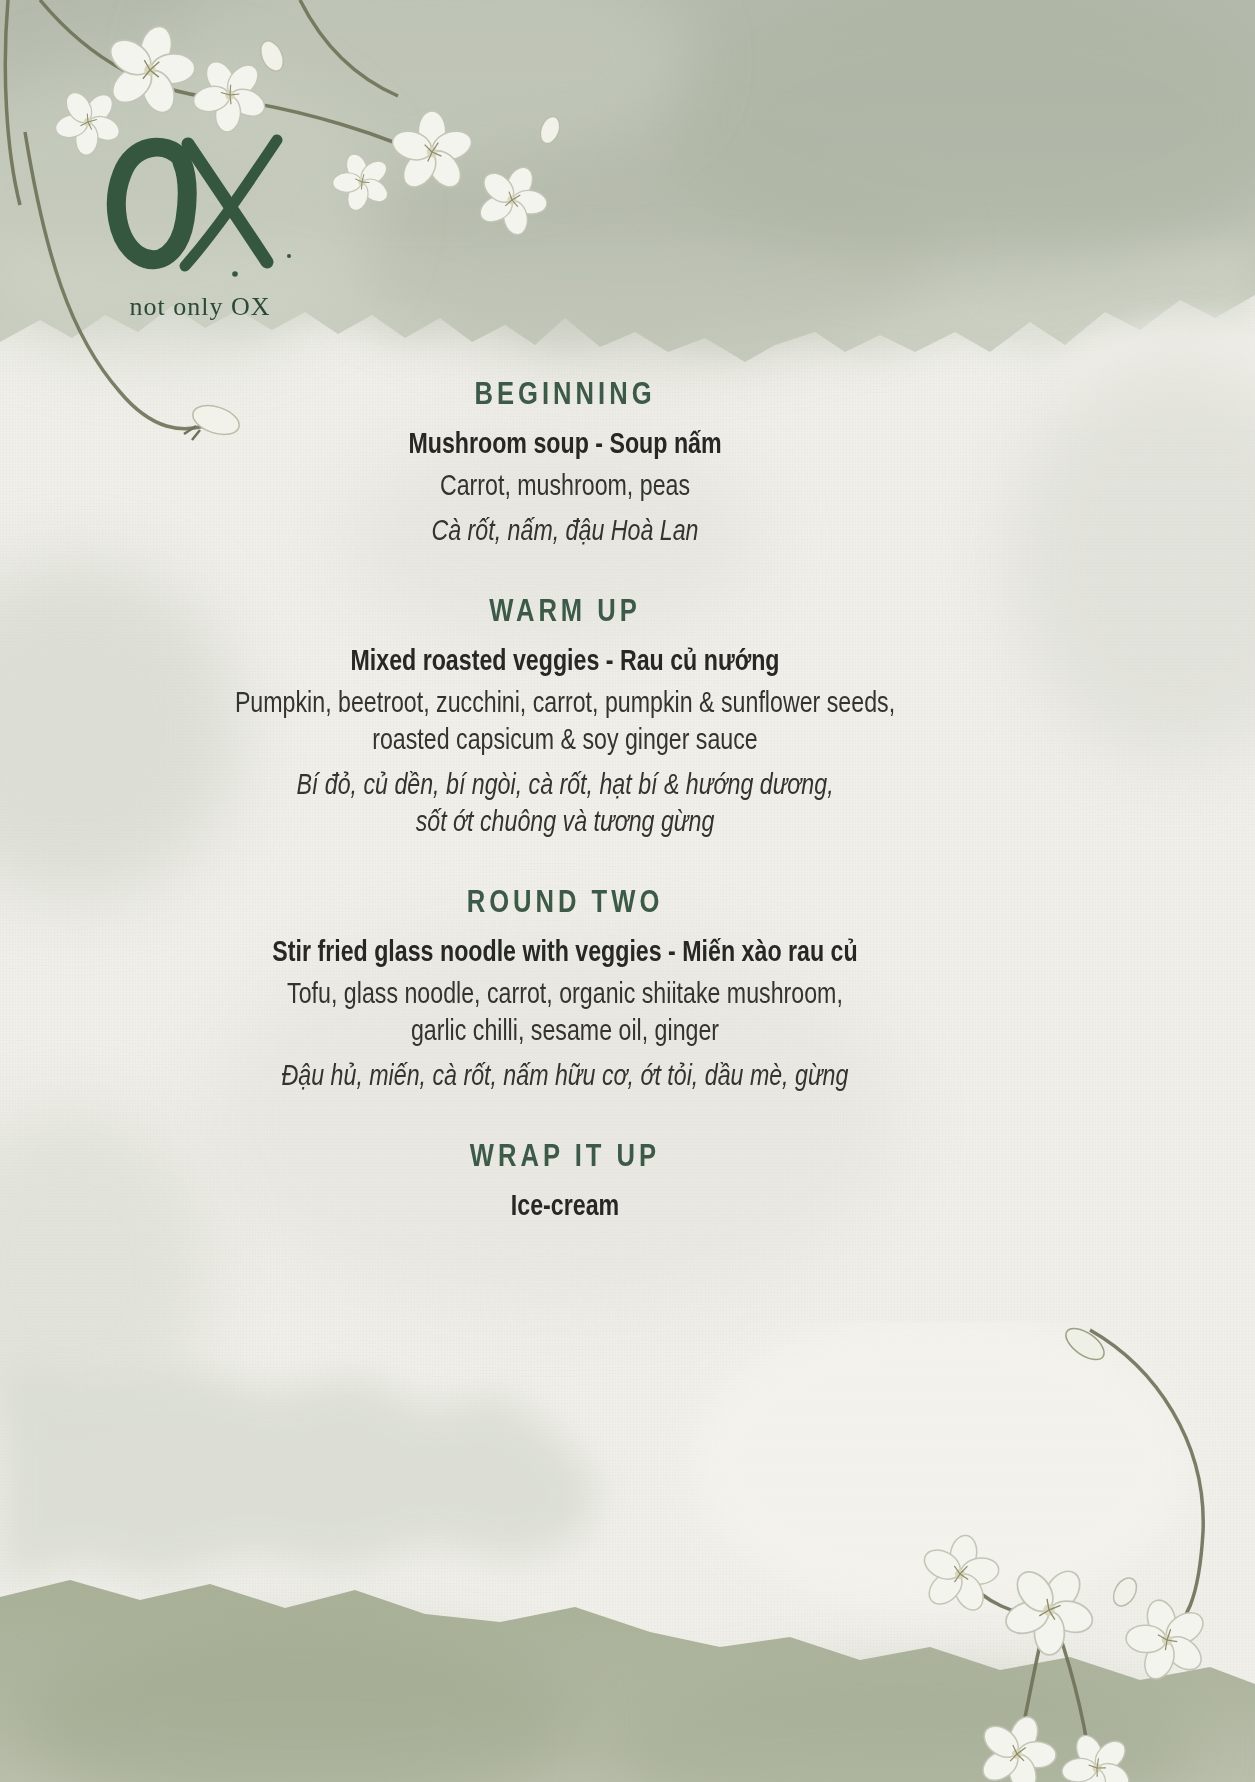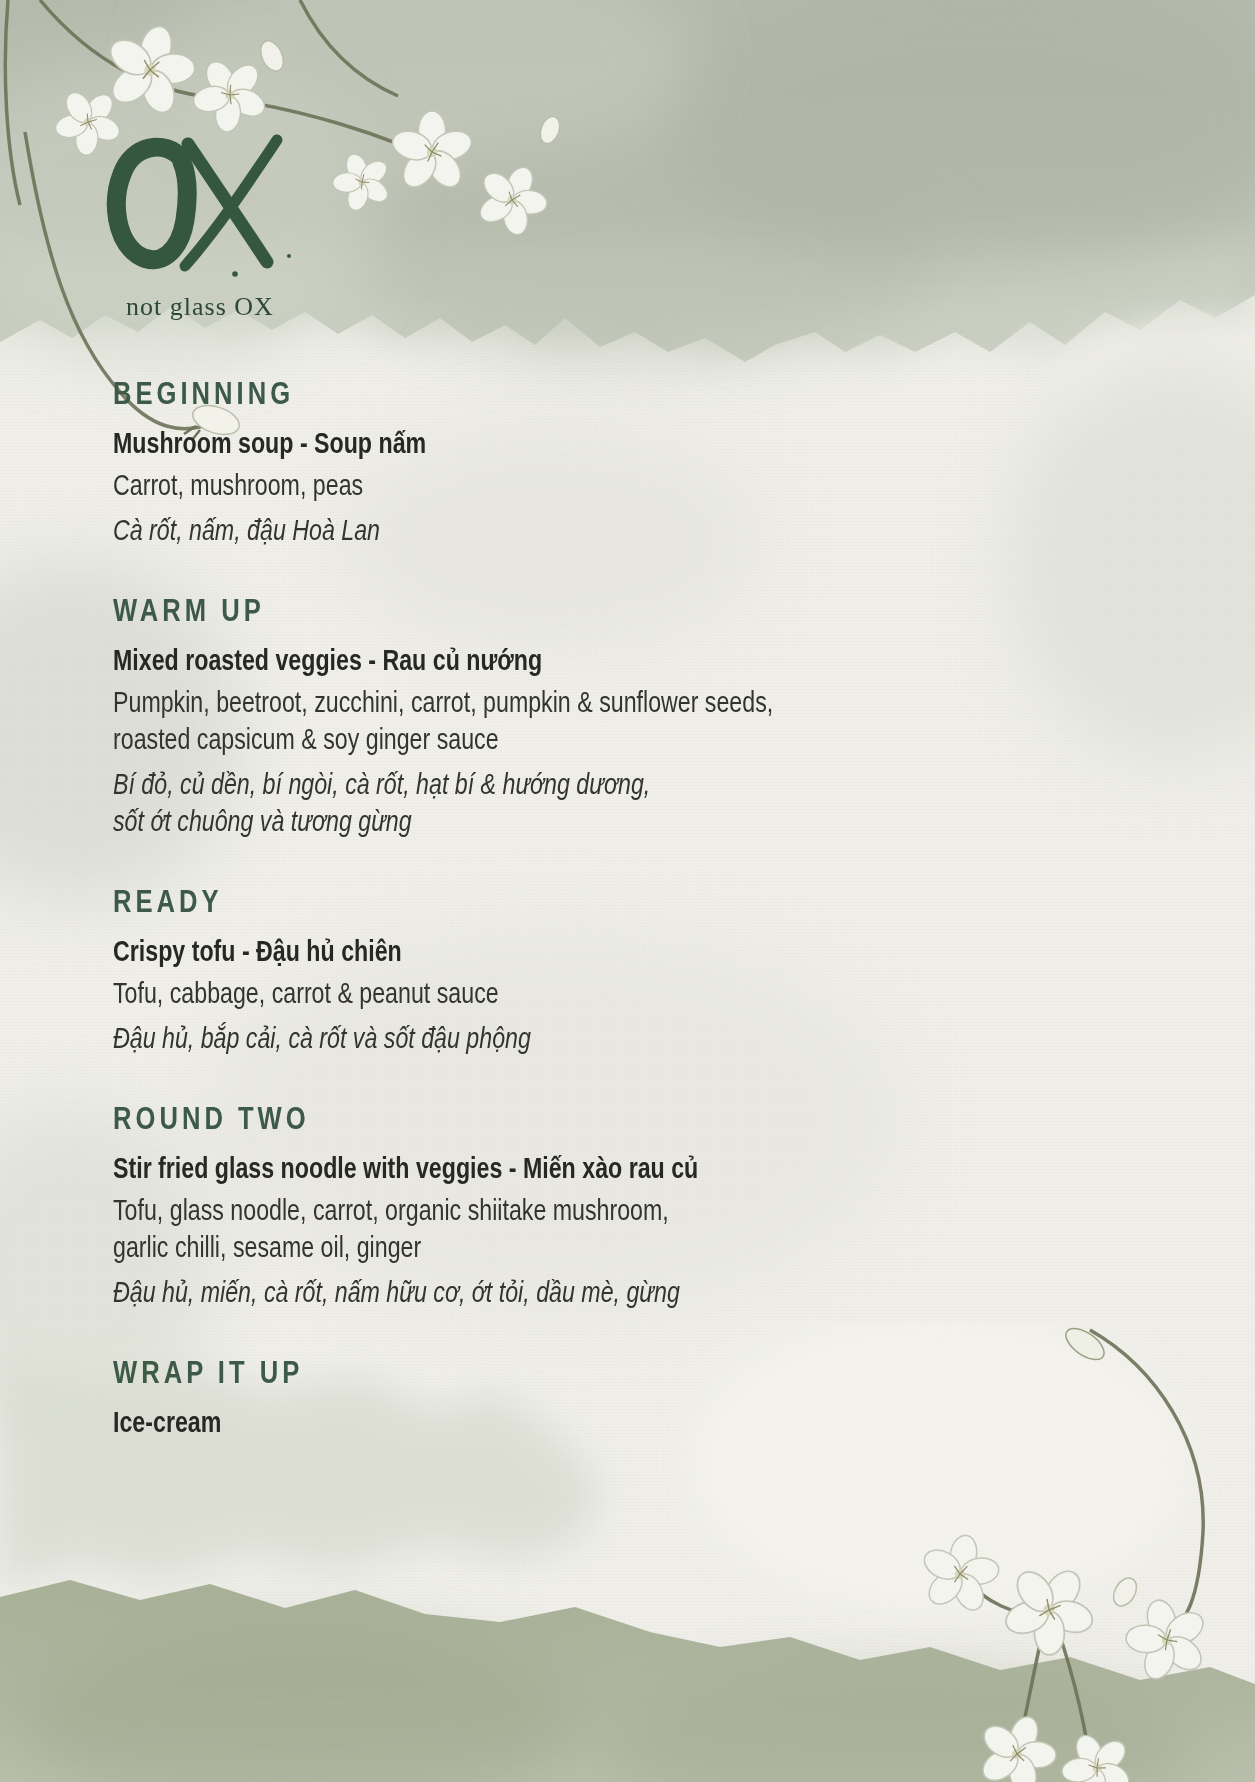--- a/index.html
+++ b/index.html
@@ -32,21 +32,21 @@
     margin-top:4px;font-family:"Liberation Serif","DejaVu Serif",serif;
     font-size:26px;color:var(--dark-green);letter-spacing:1px;
   }
 
   .header{position:absolute;top:118px;left:0;width:1130px;text-align:center;color:var(--heading-green);}
   .cond{transform:scaleX(.8);transform-origin:50% 50%;}
   .title{margin:0;font-size:66px;font-weight:400;letter-spacing:2px;line-height:72px;transform:scaleX(.84);transform-origin:50% 50%;}
   .price{margin-top:6px;font-size:44px;font-weight:400;letter-spacing:1px;line-height:52px;}
   .subtitle{margin-top:12px;font-size:34px;font-weight:700;color:var(--dark-green);line-height:42px;}
 
-  .menu{position:absolute;top:372px;left:0;width:1130px;text-align:left;}
+  .menu{position:absolute;top:372px;left:0;width:1130px;text-align:center;}
   .menu-section{margin-bottom:40px;}
   .section-heading{
     margin:0 0 10px;font-size:32px;font-weight:700;letter-spacing:5px;
     color:var(--heading-green);line-height:42px;
   }
   .item-name{font-size:29px;font-weight:700;color:var(--text-bold);line-height:39px;margin-bottom:4px;}
   .item-desc{font-size:29px;color:var(--text);line-height:37px;}
   .item-trans{font-size:29px;font-style:italic;color:var(--text);line-height:37px;}
   .item-desc + .item-trans{margin-top:8px;}
 </style>
@@ -181,46 +181,40 @@
     <svg width="230" height="172" viewBox="0 0 230 172">
       <title>OX</title>
       <g fill="none" stroke="#35573f" stroke-linecap="round">
         <path d="M 96,42 C 80,24 48,28 37,58 C 26,86 31,124 53,139 C 75,153 95,135 100,104 C 104,78 102,58 97,46" stroke-width="19"></path>
         <path d="M 103,28 C 130,68 155,105 182,146" stroke-width="13"></path>
         <path d="M 192,24 C 165,64 135,110 100,150" stroke-width="11"></path>
       </g>
       <circle cx="150" cy="158" r="2.8" fill="#35573f"></circle>
       <circle cx="204" cy="140" r="2" fill="#35573f"></circle>
     </svg>
-    <div class="tagline">not glass OX</div>
+    <div class="tagline">not only OX</div>
   </div>
 
 
   <main class="menu">
       <section class="menu-section">
         <h2 class="section-heading cond">BEGINNING</h2>
         <div class="item-name cond">Mushroom soup - Soup nấm</div>
         <div class="item-desc cond">Carrot, mushroom, peas</div>
         <div class="item-trans cond">Cà rốt, nấm, đậu Hoà Lan</div>
       </section>
       <section class="menu-section">
         <h2 class="section-heading cond">WARM UP</h2>
         <div class="item-name cond">Mixed roasted veggies - Rau củ nướng</div>
         <div class="item-desc cond">Pumpkin, beetroot, zucchini, carrot, pumpkin &amp; sunflower seeds,</div>
         <div class="item-desc cond">roasted capsicum &amp; soy ginger sauce</div>
         <div class="item-trans cond">Bí đỏ, củ dền, bí ngòi, cà rốt, hạt bí &amp; hướng dương,</div>
         <div class="item-trans cond">sốt ớt chuông và tương gừng</div>
       </section>
       <section class="menu-section">
-        <h2 class="section-heading cond">READY</h2>
-        <div class="item-name cond">Crispy tofu - Đậu hủ chiên</div>
-        <div class="item-desc cond">Tofu, cabbage, carrot &amp; peanut sauce</div>
-        <div class="item-trans cond">Đậu hủ, bắp cải, cà rốt và sốt đậu phộng</div>
-      </section>
-      <section class="menu-section">
         <h2 class="section-heading cond">ROUND TWO</h2>
         <div class="item-name cond">Stir fried glass noodle with veggies - Miến xào rau củ</div>
         <div class="item-desc cond">Tofu, glass noodle, carrot, organic shiitake mushroom,</div>
         <div class="item-desc cond">garlic chilli, sesame oil, ginger</div>
         <div class="item-trans cond">Đậu hủ, miến, cà rốt, nấm hữu cơ, ớt tỏi, dầu mè, gừng</div>
       </section>
       <section class="menu-section">
         <h2 class="section-heading cond">WRAP IT UP</h2>
         <div class="item-name cond">Ice-cream</div>
       </section>

